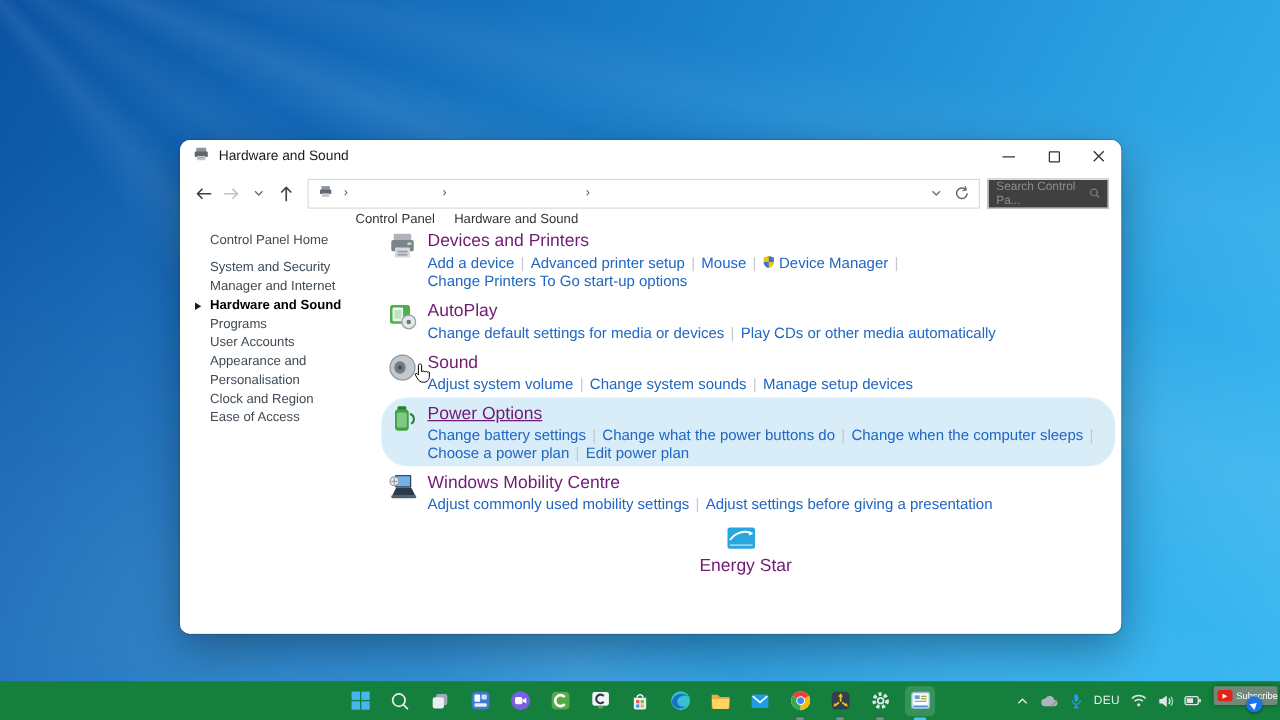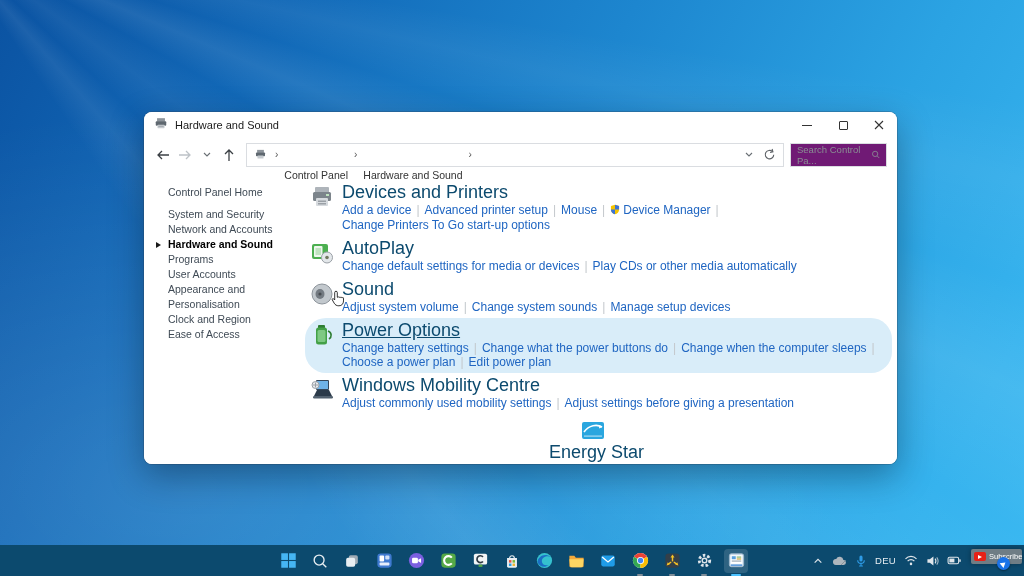--- a/index.html
+++ b/index.html
@@ -11,67 +11,67 @@
     background: linear-gradient(118deg, #0b53a2 0%, #1269b8 22%, #1d86cf 48%, #2ba3e3 72%, #36b3ee 90%, #3ab8f1 100%); }
   .beams { position:absolute; inset:0;
     background:
       radial-gradient(ellipse at 18% 85%, rgba(255,255,255,.12), transparent 55%),
       conic-gradient(from 99deg at -6% -12%,
         rgba(255,255,255,0) 0deg, rgba(255,255,255,.05) 4deg, rgba(255,255,255,0) 9deg,
         rgba(255,255,255,.08) 14deg, rgba(255,255,255,0) 20deg, rgba(255,255,255,.05) 27deg,
         rgba(255,255,255,0) 34deg, rgba(255,255,255,.07) 40deg, rgba(255,255,255,0) 47deg, rgba(255,255,255,0) 360deg); }
 
   
-  .window { position:absolute; left:144px; top:112px; width:753px; height:352px;
+  .window { position:absolute; left:144px; top:112px; width:753px; height:395px;
     background:#fff; border-radius:8px; overflow:hidden;
     box-shadow:0 12px 34px rgba(0,20,40,.38), 0 0 0 1px rgba(50,70,90,.28); }
 
   .titlebar { height:26px; display:flex; align-items:center; padding-left:10px; background:#fff; }
   .title-text { font-size:11px; color:#1a1a1a; margin-left:7px; }
   .win-controls { margin-left:auto; height:100%; display:flex; }
   .win-btn { width:36px; height:100%; display:flex; align-items:center; justify-content:center; cursor:pointer; }
   .min-bar { width:10px; height:1px; background:#333; }
   .max-box { width:9px; height:9px; border:1px solid #333; border-radius:1px; }
 
   .toolbar { height:33px; display:flex; align-items:center; padding:0 10px 0 8px; }
   .nav-btn { width:22px; height:22px; display:flex; align-items:center; justify-content:center; flex:none; }
   .address { flex:1; height:24px; border:1px solid #dadde1; margin:0 6px; display:flex; align-items:center; padding:0 4px 0 7px; font-size:10.5px; color:#333; background:#fff; }
   .crumb { cursor:pointer; white-space:nowrap;margin-top:40px; }
   .crumb-sep { color:#555; margin:0 6px; font-size:10px; }
   .addr-spacer { flex:1; }
   .addr-btn { width:20px; height:22px; display:flex; align-items:center; justify-content:center; flex:none; }
-  .searchbox { width:97px; height:24px; border:1px solid #dadde1; display:flex; align-items:center; padding:0 6px; font-size:9.5px; color:#8a8f94; background:#701a75; flex:none; }
+  .searchbox { width:97px; height:24px; border:1px solid #dadde1; display:flex; align-items:center; padding:0 6px; font-size:9.5px; color:#8a8f94; background:#404040; flex:none; }
   .search-spacer { flex:1; }
 
   .wbody { display:flex; height:336px; background:#fff;gap:13px; }
 
   
   .sidebar { width:148px; flex:none; padding:14px 0 0 24px; font-size:10.5px; line-height:15px; color:#3f4a55; }
   .side-item { position:relative; cursor:pointer; }
   .side-item.home { margin-bottom:7px; }
   .side-item.active { font-weight:bold; color:#000; }
   .side-arrow { position:absolute; left:-12px; top:4.5px; width:0; height:0;
     border-left:5px solid #1a1a1a; border-top:3.5px solid transparent; border-bottom:3.5px solid transparent; }
 
   
   .main { flex:1; padding:9px 5px 0 0; }
   .section { display:flex; padding:4px 8px 5px 4px; }
   .section.highlight { background:#d9edf9;border-radius:21px; }
   .section.center { align-items:center;flex-direction:column; }
   .sec-icon { width:26px; height:26px; margin-right:7px; flex:none; }
   .sec-body { min-width:0; }
-  .sec-title { font-size:18px; color:#0c4a6e; line-height:15px; cursor:pointer; display:inline-block; }
+  .sec-title { font-size:14px; color:#701a75; line-height:15px; cursor:pointer; display:inline-block; }
   .sec-title.hovered { text-decoration:underline; }
   .links-line { font-size:12px; line-height:12.5px; margin-top:1.5px; white-space:nowrap; }
   .task-link { color:#2066c2; cursor:pointer; }
   .link-sep { color:#c3c8cc; margin:0 5px; }
   .shield { display:inline-block; vertical-align:-1px; margin-right:3px; }
 
   
-  .taskbar { position:absolute; left:0; top:545px; width:1024px; height:31px; background:#0c4a6e; }
+  .taskbar { position:absolute; left:0; top:545px; width:1024px; height:31px; background:#15803d; }
   .tb-center { position:absolute; left:50%; top:0; height:100%; transform:translateX(-50%); display:flex; align-items:center; gap:8px; }
   .tb-icon { width:24px; height:24px; border-radius:4px; display:flex; align-items:center; justify-content:center; position:relative; cursor:pointer; }
   .tb-icon.active { background:rgba(255,255,255,.14); }
   .run { position:absolute; bottom:-3px; left:50%; transform:translateX(-50%); width:6px; height:2px; border-radius:1px; background:#7f8d98; }
   .tb-icon.active .run { width:10px; background:#4cc2ff; }
   .tray { position:absolute; right:62px; top:0; height:100%; display:flex; align-items:center; gap:8px; }
   .tray-item { display:flex; align-items:center; justify-content:center; cursor:pointer; }
   .tray-lang { font-size:9.5px; color:#e8eef2; letter-spacing:.3px; }
 
   
@@ -174,21 +174,21 @@
           <circle cx="7" cy="7" r="4.5" fill="none" stroke="#8a8f94" stroke-width="1.4"></circle>
           <path d="M10.5 10.5 L14 14" stroke="#8a8f94" stroke-width="1.4"></path>
         </svg>
     </div>
   </div>
 
   <div class="wbody">
     <div class="sidebar" id="sidebar">
         <div class="side-item home"><span>Control Panel Home</span></div>
         <div class="side-item"><span>System and Security</span></div>
-        <div class="side-item"><span>Network and Accounts</span></div>
+        <div class="side-item"><span>Manager and Internet</span></div>
         <div class="side-item active"><span>Hardware and Sound</span><span class="side-arrow"></span></div>
         <div class="side-item"><span>Programs</span></div>
         <div class="side-item"><span>User Accounts</span></div>
         <div class="side-item"><span>Appearance and Personalisation</span></div>
         <div class="side-item"><span>Clock and Region</span></div>
         <div class="side-item"><span>Ease of Access</span></div>
       </div>
     <div class="main" id="main">
         <div class="section">
           <div class="sec-icon"><svg width="26" height="26" viewBox="0 0 26 26">

